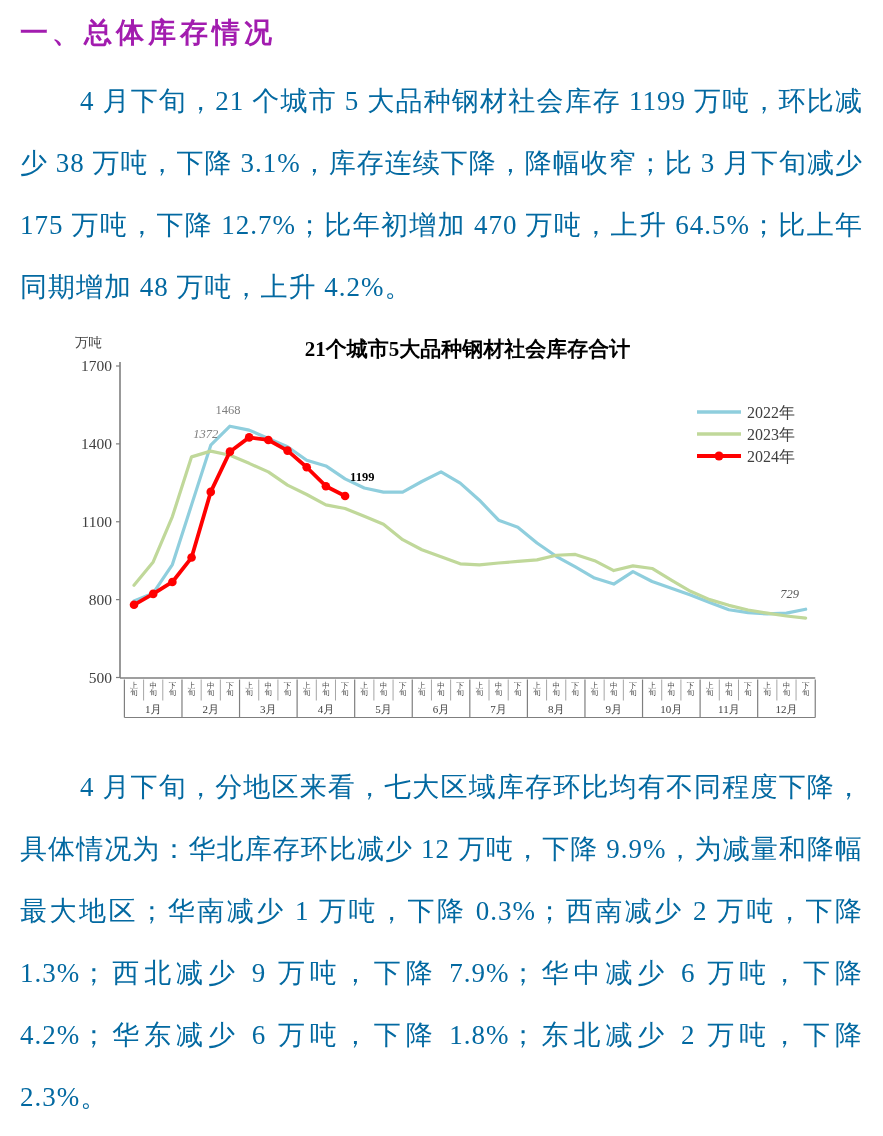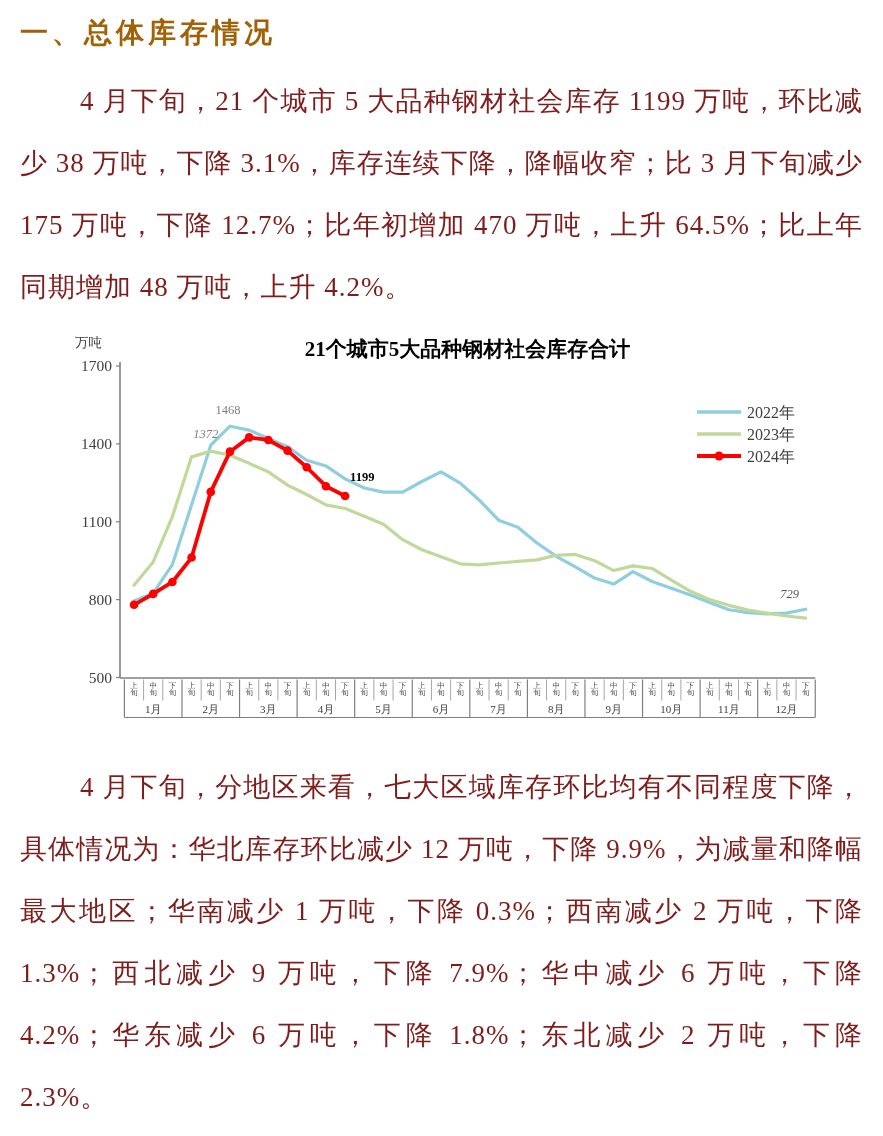--- a/index.html
+++ b/index.html
@@ -12,29 +12,29 @@
     box-sizing: border-box;
     padding: 14px 20px 0 20px;
     font-family: "Liberation Serif", "DejaVu Serif", serif;
     color: #000;
   }
   .heading {
     font-family: "Liberation Sans", "DejaVu Sans", sans-serif;
     font-size: 28px;
     font-weight: bold;
     letter-spacing: 4px;
-    color: #a16207;
+    color: #a21caf;
   }
   .para {
     font-size: 27px;
     line-height: 62px;
     text-align: justify;
     text-justify: inter-ideograph;
     letter-spacing: 1px;
-    color: #7f1d1d;
+    color: #0369a1;
   }
   .para.p1 { margin: 18px 0 0 0; text-indent: 60px; }
   .para.p2 { margin: 8px 0 0 0;  text-indent: 60px; }
   .chart-wrap {
     margin: 2px 0 0 43px;
     width: 820px; height: 428px;
   }
   svg text { user-select: none; }
 </style>
 </head>

